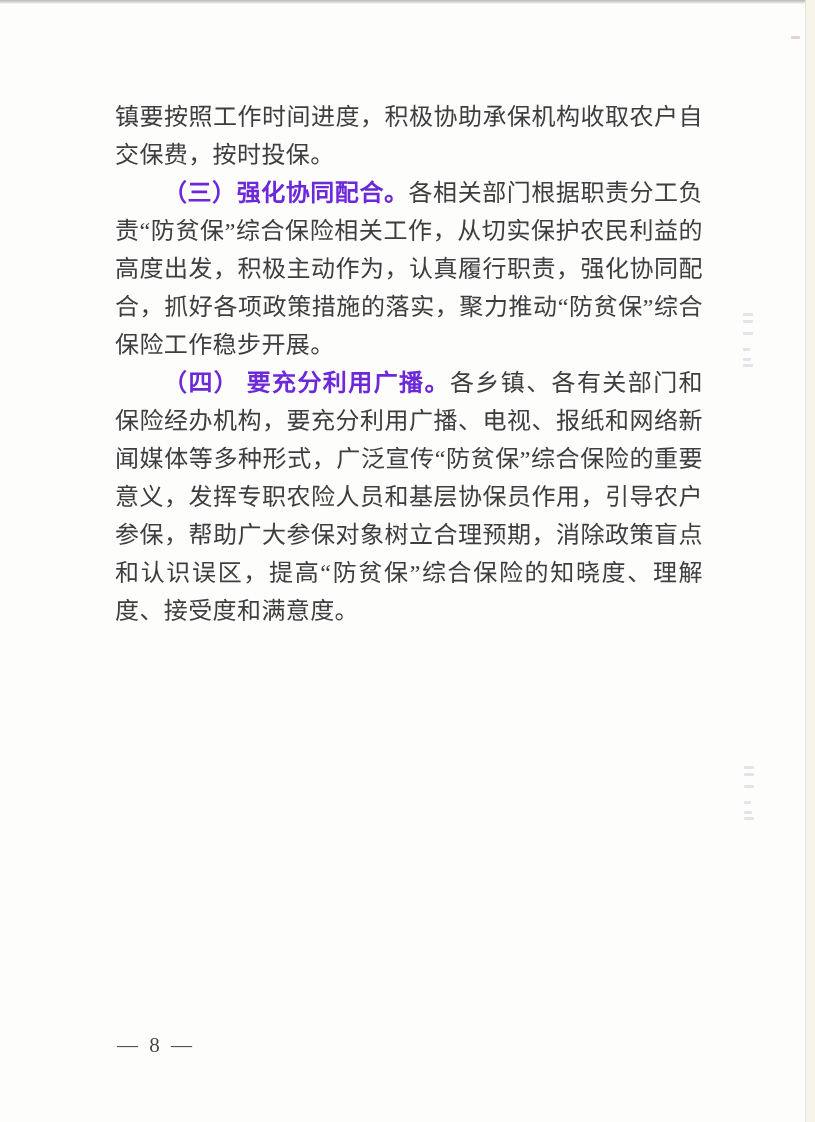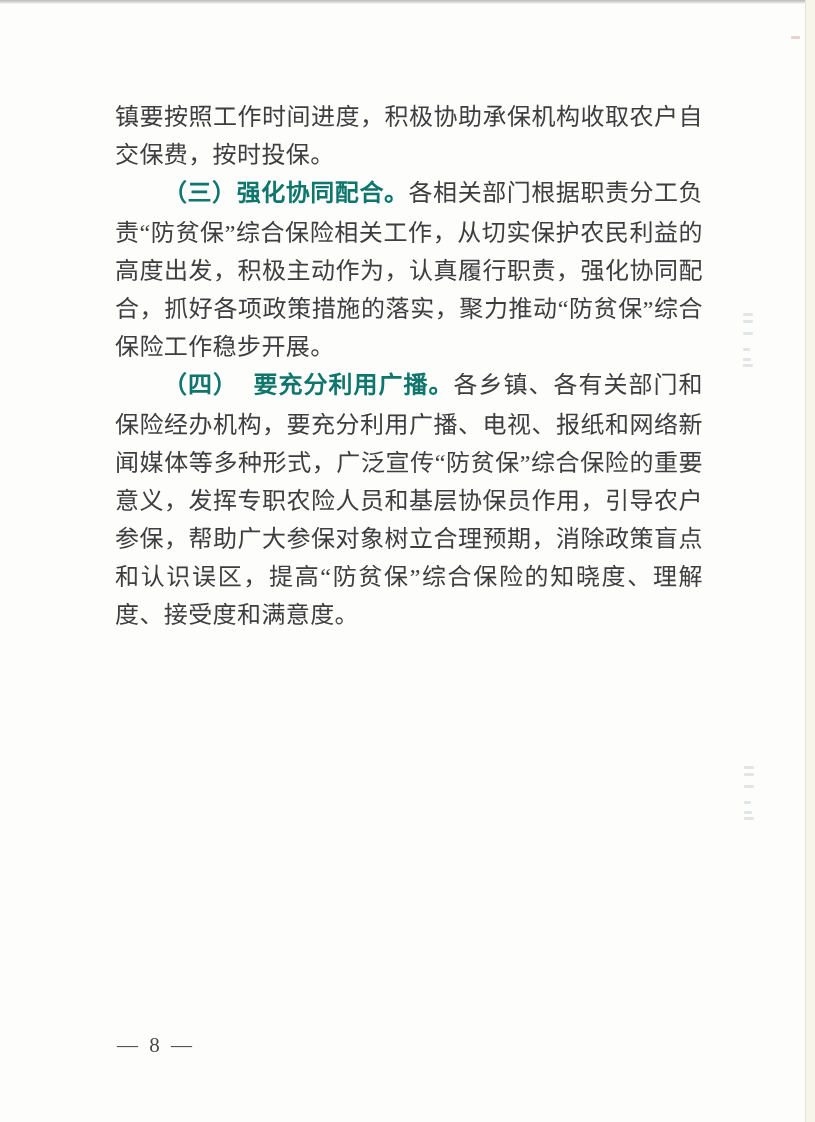--- a/index.html
+++ b/index.html
@@ -62,22 +62,21 @@
   }
   .content p {
     margin: 0;
     padding: 0;
   }
   .content p.indent {
     text-indent: 2em;
   }
   .content .lead {
     font-weight: 700;
-    color: #0f766e;
-    font-family: Liberation Mono, monospace;
+    color: #6d28d9;
   }
   
   .footer {
     position: absolute;
     left: 117px;
     top: 1033px;
     font-size: 21px;
     color: #48484a;
     letter-spacing: 3px;
   }

